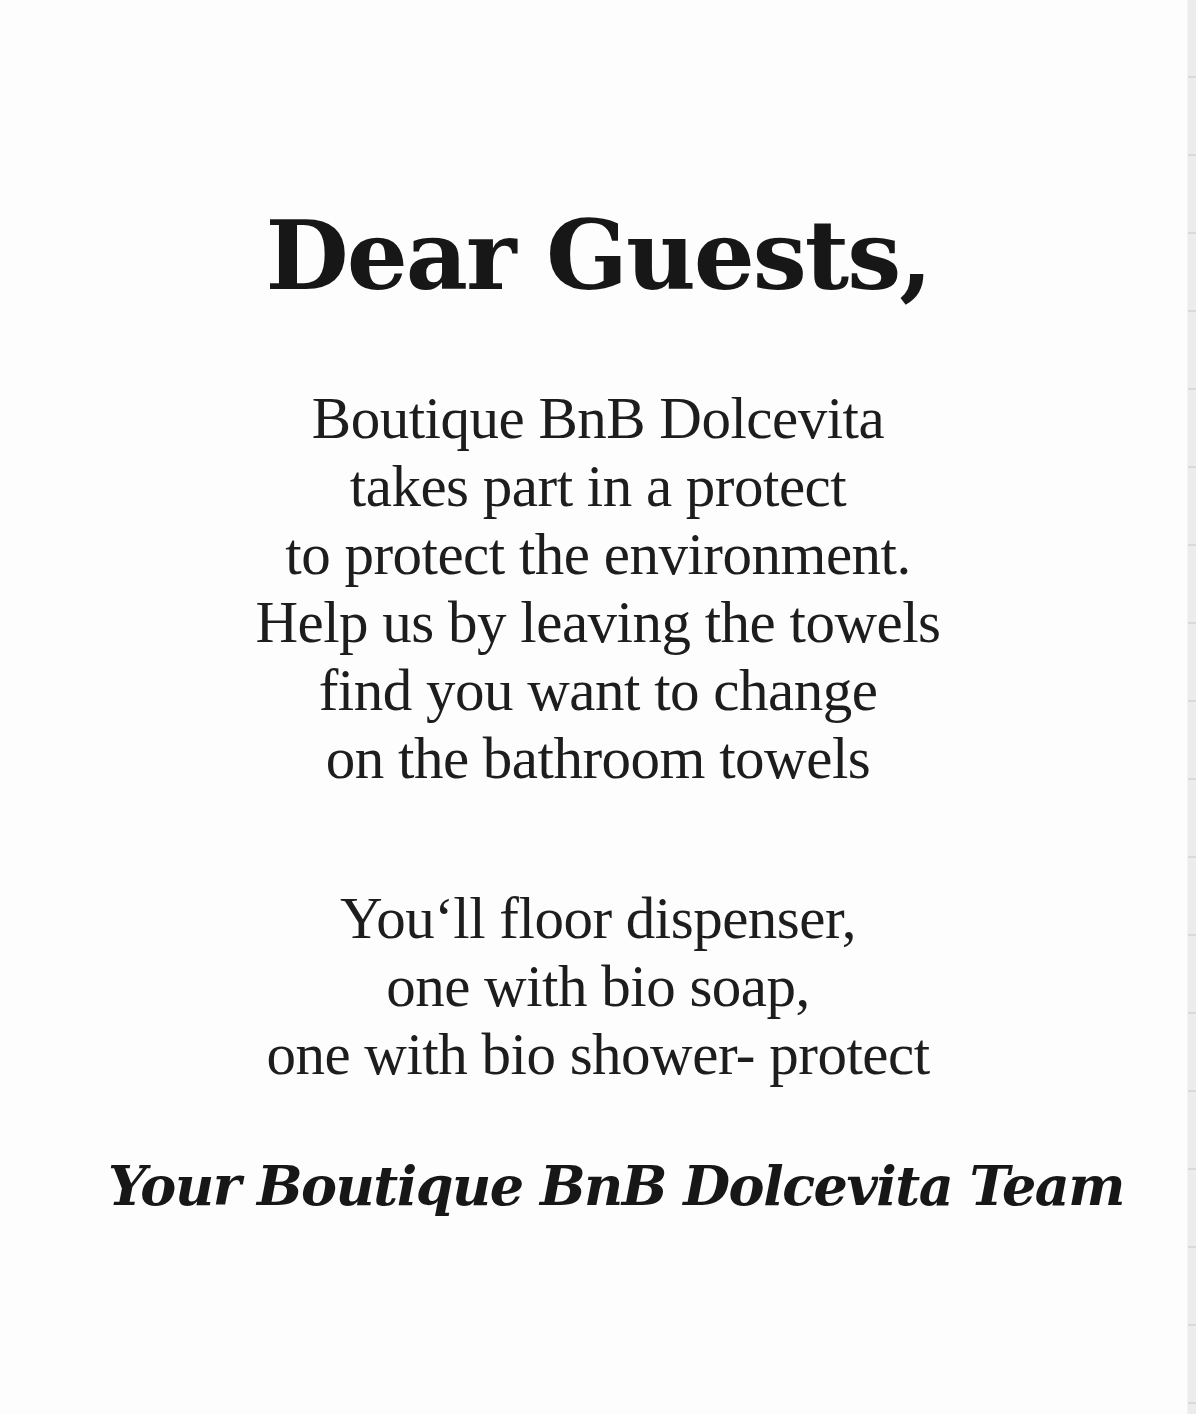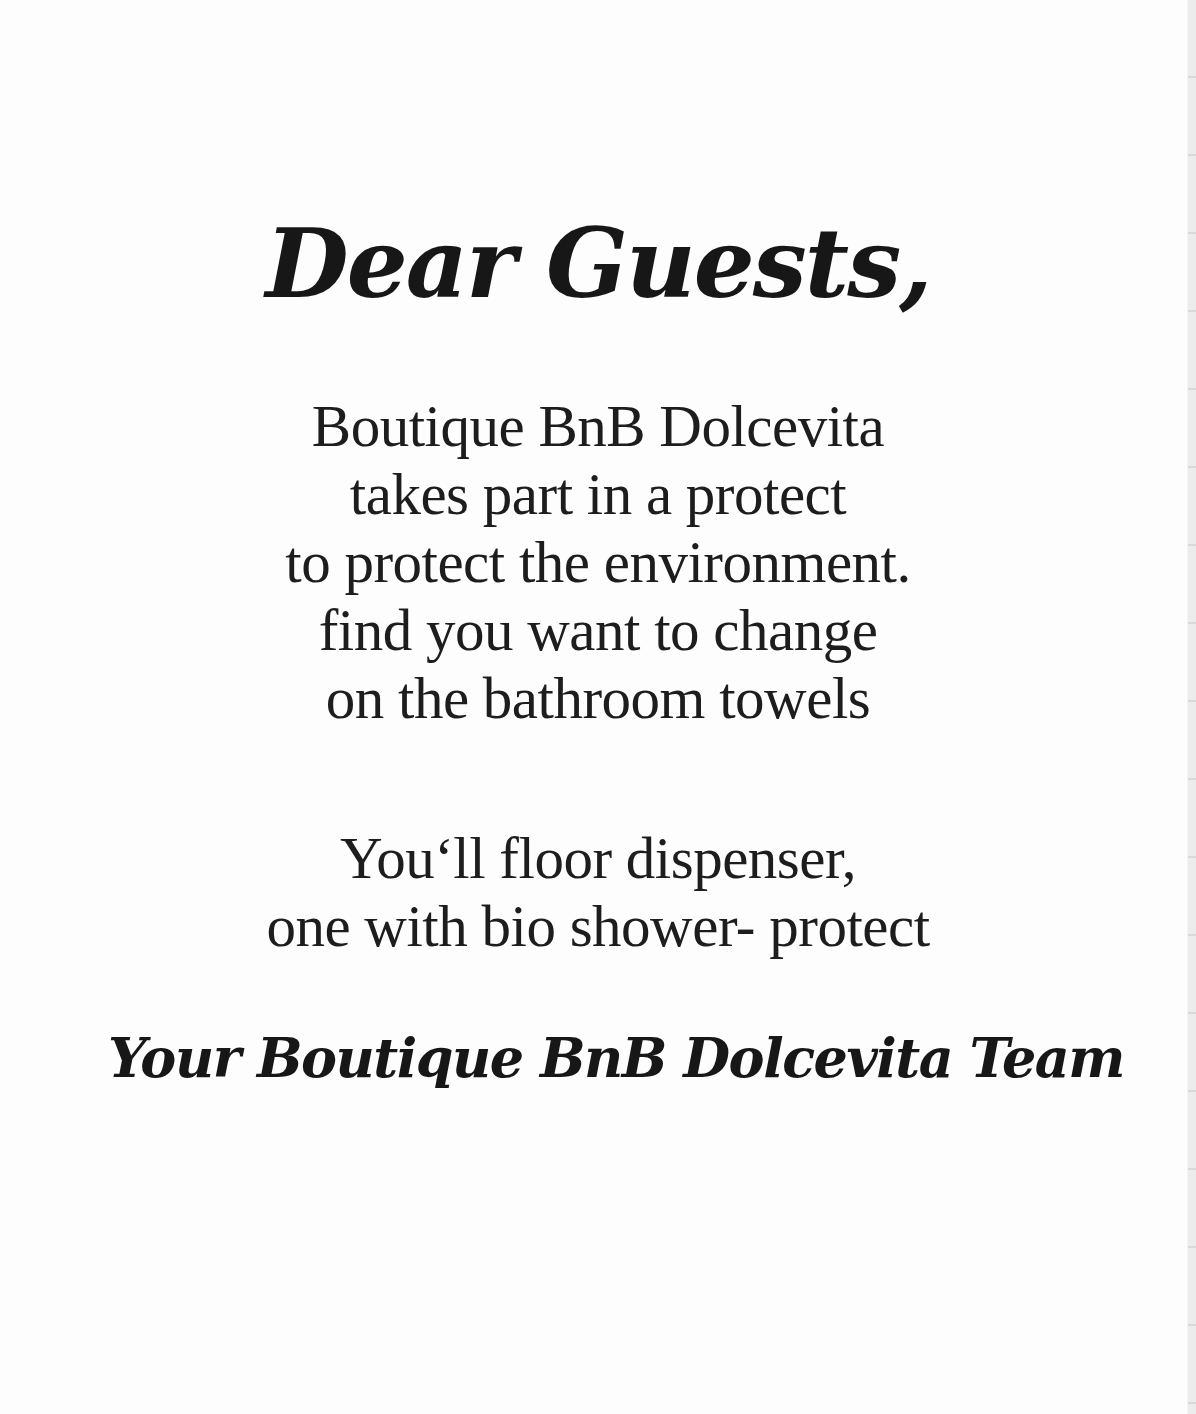--- a/index.html
+++ b/index.html
@@ -14,24 +14,23 @@
     overflow: hidden;
     font-family: "Liberation Serif", serif;
   }
   .page {
     width: 100%;
     height: 100%;
     text-align: center;
     color: #1d1d1d;
   }
   .greeting {
-    margin: 16px;
+    margin: 8px;
     padding-top: 178px;
     font-family: "DejaVu Serif", serif;
-    font-style: italic;
     font-weight: 700;
     font-size: 96px;
     line-height: 140px;
     letter-spacing: -2px;
     color: #171717;
   }
   .body-block {
     margin: 12px;
   }
   .body-block p {
@@ -82,26 +81,28 @@
 <body>
 
 <div class="page">
 
   <h1 class="greeting">Dear Guests,</h1>
 
   <div class="body-block campaign-block">
     <p>Boutique BnB Dolcevita</p>
     <p>takes part in a protect</p>
     <p>to protect the environment.</p>
+    <p>Help us by leaving the towels</p>
     <p>find you want to change</p>
     <p>on the bathroom towels</p>
   </div>
 
   <div class="body-block dispenser-block">
     <p>You‘ll floor dispenser,</p>
+    <p>one with bio soap,</p>
     <p>one with bio shower- protect</p>
   </div>
 
   <div class="signature">Your Boutique BnB Dolcevita Team</div>
 
 </div>
 
 <div class="edge-stripe"></div>
 
 </body></html>

